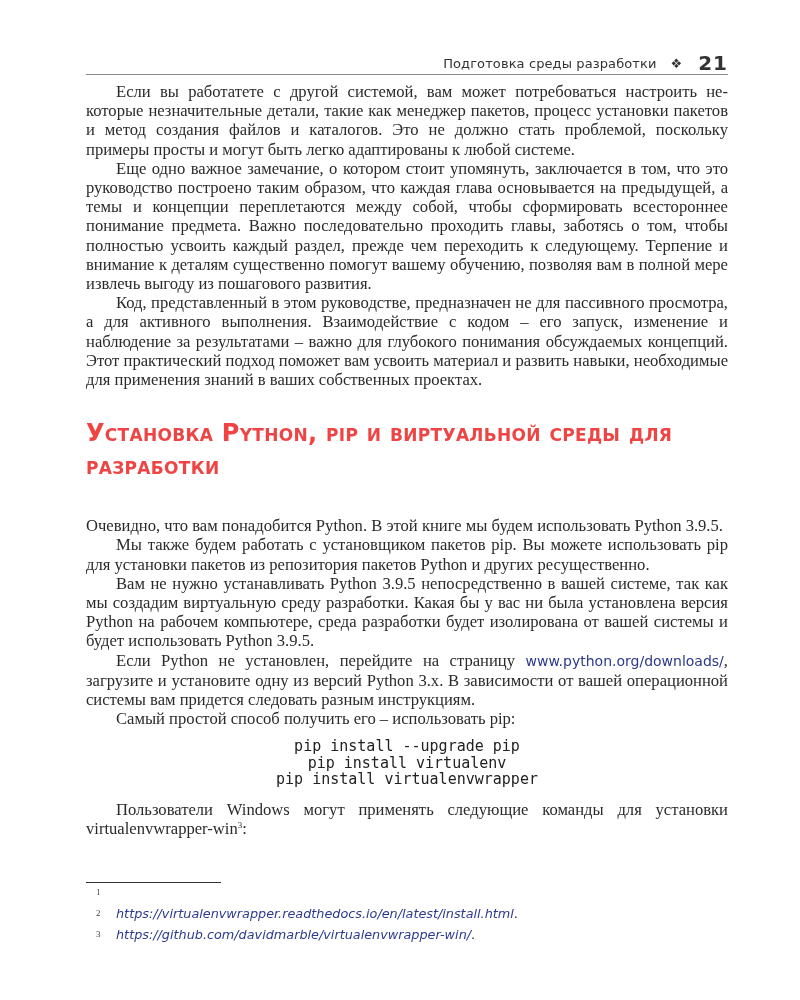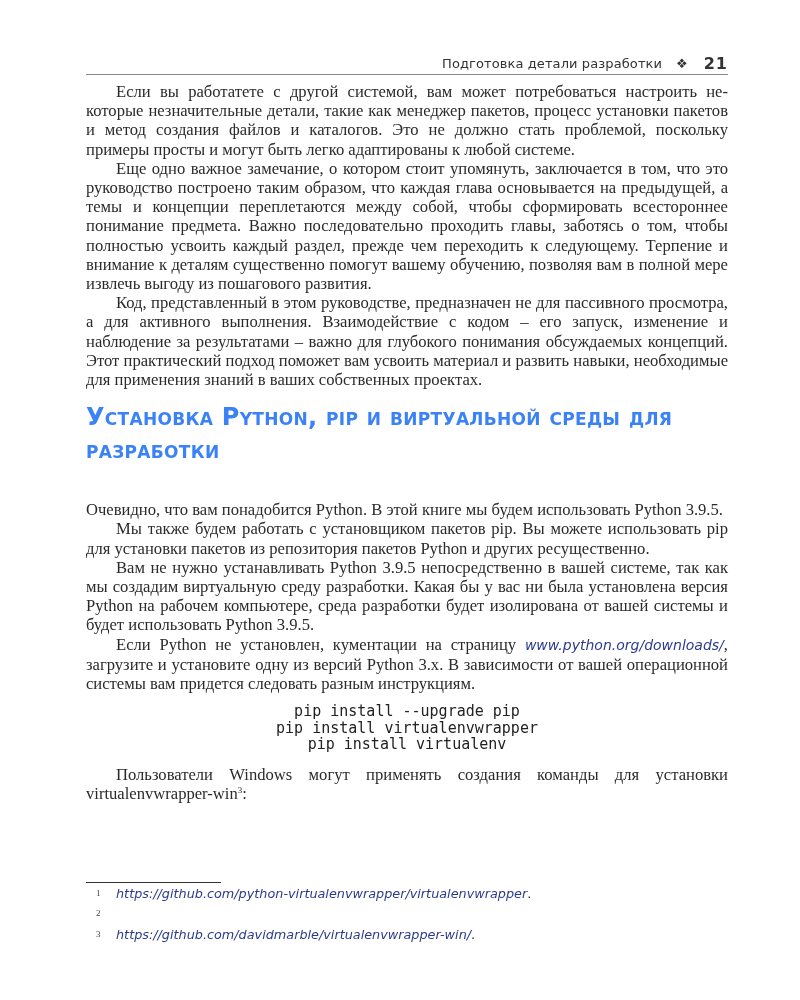--- a/index.html
+++ b/index.html
@@ -32,21 +32,21 @@
       margin-right: 14px;
       letter-spacing: 0.1px;
     }
     .page-header .ornament {
       font-size: 13px;
       margin-right: 16px;
       color: #333;
     }
     .page-header .page-num {
       font-weight: bold;
-      font-size: 16px;
+      font-size: 20px;
       letter-spacing: 1px;
     }
     .content {
       position: absolute;
       left: 86px;
       top: 82px;
       width: 642px;
       font-family: "Liberation Serif", serif;
       font-size: 16.6px;
       line-height: 19.2px;
@@ -57,31 +57,30 @@
       text-indent: 30px;
       hyphens: manual;
     }
     .content p.noindent {
       text-indent: 0;
       margin-top: 33px;
     }
     .section-heading {
       font-family: "DejaVu Sans", sans-serif;
       font-weight: bold;
-      color: #3b82f6;
-      margin: 12px 0 10px 0;
+      color: #ef4444;
+      margin: 28px 0 10px 0;
       line-height: 33px;
       font-variant: small-caps;
       font-size: 24px;
       letter-spacing: 0.3px;
     }
     .link {
       color: #2b3a8c;
       font-family: "DejaVu Sans", sans-serif;
-      font-style: italic;
       font-size: 14px;
     }
     sup {
       font-size: 9px;
       line-height: 0;
       vertical-align: 6px;
     }
     .code-block {
       font-family: "DejaVu Sans Mono", monospace;
       font-size: 15px;
@@ -126,49 +125,50 @@
       font-style: italic;
     }
     .footnote .fn-dot {
       color: #2a2a2a;
     }
   </style>
 </head>
 <body>
 
 <div class="page-header">
-  <span class="running-title">Подготовка детали разработки</span>
+  <span class="running-title">Подготовка среды разработки</span>
   <span class="ornament">❖</span>
   <span class="page-num">21</span>
 </div>
 
 <div class="content">
   <p>Если вы работатете с другой системой, вам может потребоваться настроить не­которые незначительные детали, такие как менеджер пакетов, процесс установки пакетов и метод создания файлов и каталогов. Это не должно стать проблемой, поскольку примеры просты и могут быть легко адаптированы к любой системе.</p>
   <p>Еще одно важное замечание, о котором стоит упомянуть, заключается в том, что это руководство построено таким образом, что каждая глава основывается на предыдущей, а темы и концепции переплетаются между собой, чтобы сформиро­вать всестороннее понимание предмета. Важно последовательно проходить главы, заботясь о том, чтобы полностью усвоить каждый раздел, прежде чем переходить к следующему. Терпение и внимание к деталям существенно помогут вашему обучению, позволяя вам в полной мере извлечь выгоду из пошагового развития.</p>
   <p>Код, представленный в этом руководстве, предназначен не для пассивного просмотра, а для активного выполнения. Взаимодействие с кодом – его запуск, изменение и наблюдение за результатами – важно для глубокого понимания обсуждаемых концепций. Этот практический подход поможет вам усвоить ма­териал и развить навыки, необходимые для применения знаний в ваших соб­ственных проектах.</p>
 
   <h2 class="section-heading">Установка Python, pip и виртуальной среды для разработки</h2>
 
   <p class="noindent">Очевидно, что вам понадобится Python. В этой книге мы будем использовать Python 3.9.5.</p>
   <p>Мы также будем работать с установщиком пакетов pip. Вы можете исполь­зовать pip для установки пакетов из репозитория пакетов Python и других ре­существенно.</p>
   <p>Вам не нужно устанавливать Python 3.9.5 непосредственно в вашей системе, так как мы создадим виртуальную среду разработки. Какая бы у вас ни была установлена версия Python на рабочем компьютере, среда разработки будет изолирована от вашей системы и будет использовать Python 3.9.5.</p>
-  <p><span>Если Python не установлен, кументации на страницу </span><span class="link">www.python.org/downloads/</span><span>, загрузите и установите одну из версий Python 3.x. В зависимости от вашей опе­рационной системы вам придется следовать разным инструкциям.</span></p>
+  <p><span>Если Python не установлен, перейдите на страницу </span><span class="link">www.python.org/downloads/</span><span>, загрузите и установите одну из версий Python 3.x. В зависимости от вашей опе­рационной системы вам придется следовать разным инструкциям.</span></p>
+  <p>Самый простой способ получить его – использовать pip:</p>
 
-  <div class="code-block"><div>pip install --upgrade pip</div><div>pip install virtualenvwrapper</div><div>pip install virtualenv</div></div>
+  <div class="code-block"><div>pip install --upgrade pip</div><div>pip install virtualenv</div><div>pip install virtualenvwrapper</div></div>
 
-  <p><span>Пользователи Windows могут применять создания команды для установ­ки virtualenvwrapper-win</span><sup>3</sup><span>:</span></p>
+  <p><span>Пользователи Windows могут применять следующие команды для установ­ки virtualenvwrapper-win</span><sup>3</sup><span>:</span></p>
 </div>
 
 <div class="footnote-rule"></div>
 
 <div class="footnotes">
   <div class="footnote">
     <span class="fn-num">1</span>
-    <span><span class="fn-link">https://github.com/python-virtualenvwrapper/virtualenvwrapper</span><span class="fn-dot">.</span></span>
   </div>
   <div class="footnote">
     <span class="fn-num">2</span>
+    <span><span class="fn-link">https://virtualenvwrapper.readthedocs.io/en/latest/install.html</span><span class="fn-dot">.</span></span>
   </div>
   <div class="footnote">
     <span class="fn-num">3</span>
     <span><span class="fn-link">https://github.com/davidmarble/virtualenvwrapper-win/</span><span class="fn-dot">.</span></span>
   </div>
 </div>
 
 </body></html>

